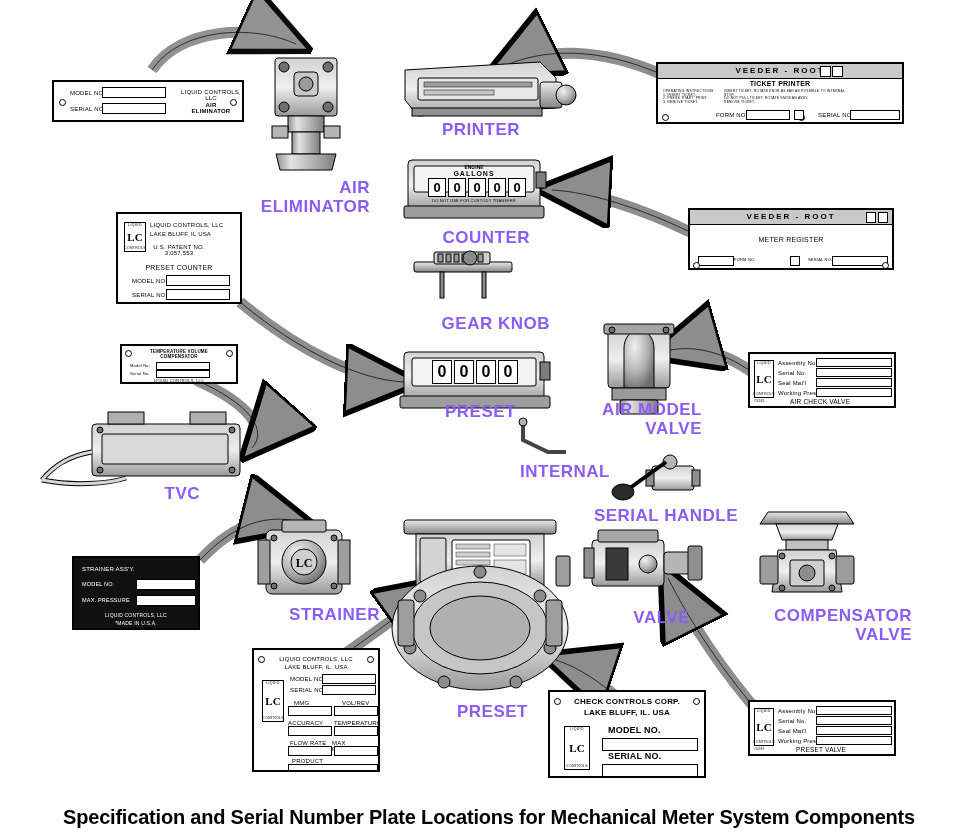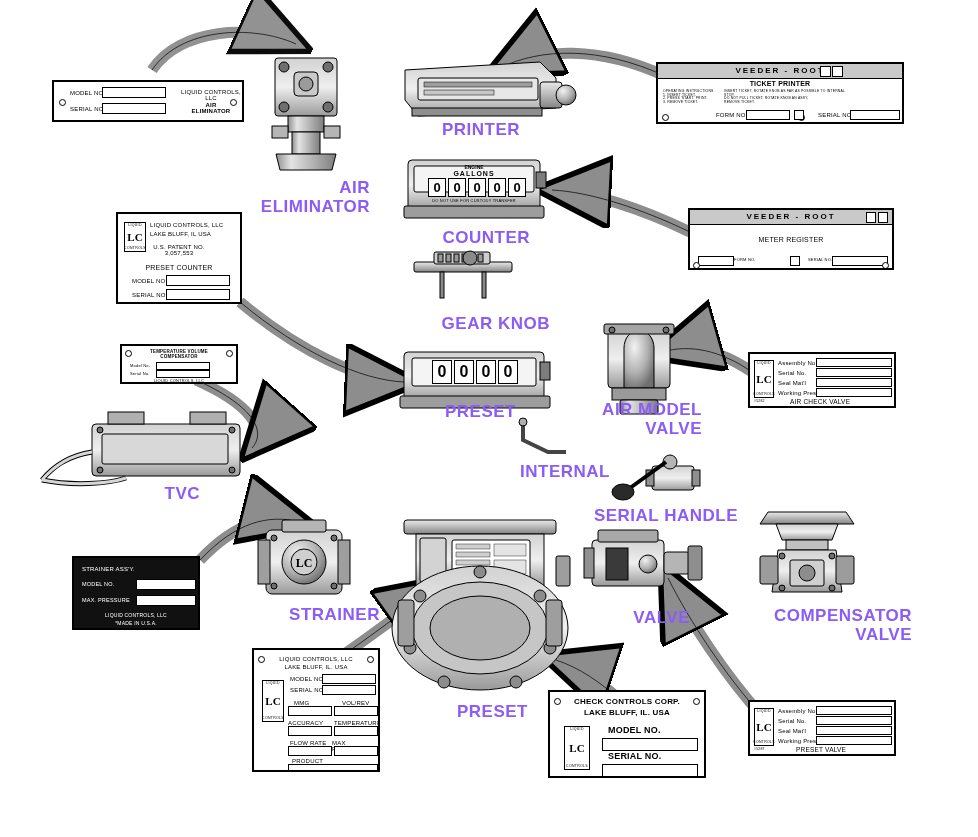--- a/index.html
+++ b/index.html
@@ -556,14 +556,15 @@
       <span class="lcbot">CONTROLS</span>
     </div>
     <span class="pt" style="left:58px; top:34px; font-size:9px; font-weight:bold;">MODEL NO.</span>
     <span class="field" style="left:52px; top:46px; width:94px; height:11px;"></span>
     <span class="pt" style="left:58px; top:60px; font-size:9px; font-weight:bold;">SERIAL NO.</span>
     <span class="field" style="left:52px; top:72px; width:94px; height:11px;"></span>
     <span class="hole" style="left:4px; top:6px;"></span>
     <span class="hole" style="right:4px; top:6px;"></span>
   </div>
 
+  <div class="caption">Specification and Serial Number Plate Locations for Mechanical Meter System Components</div>
 
 </div>
 
 </body></html>

